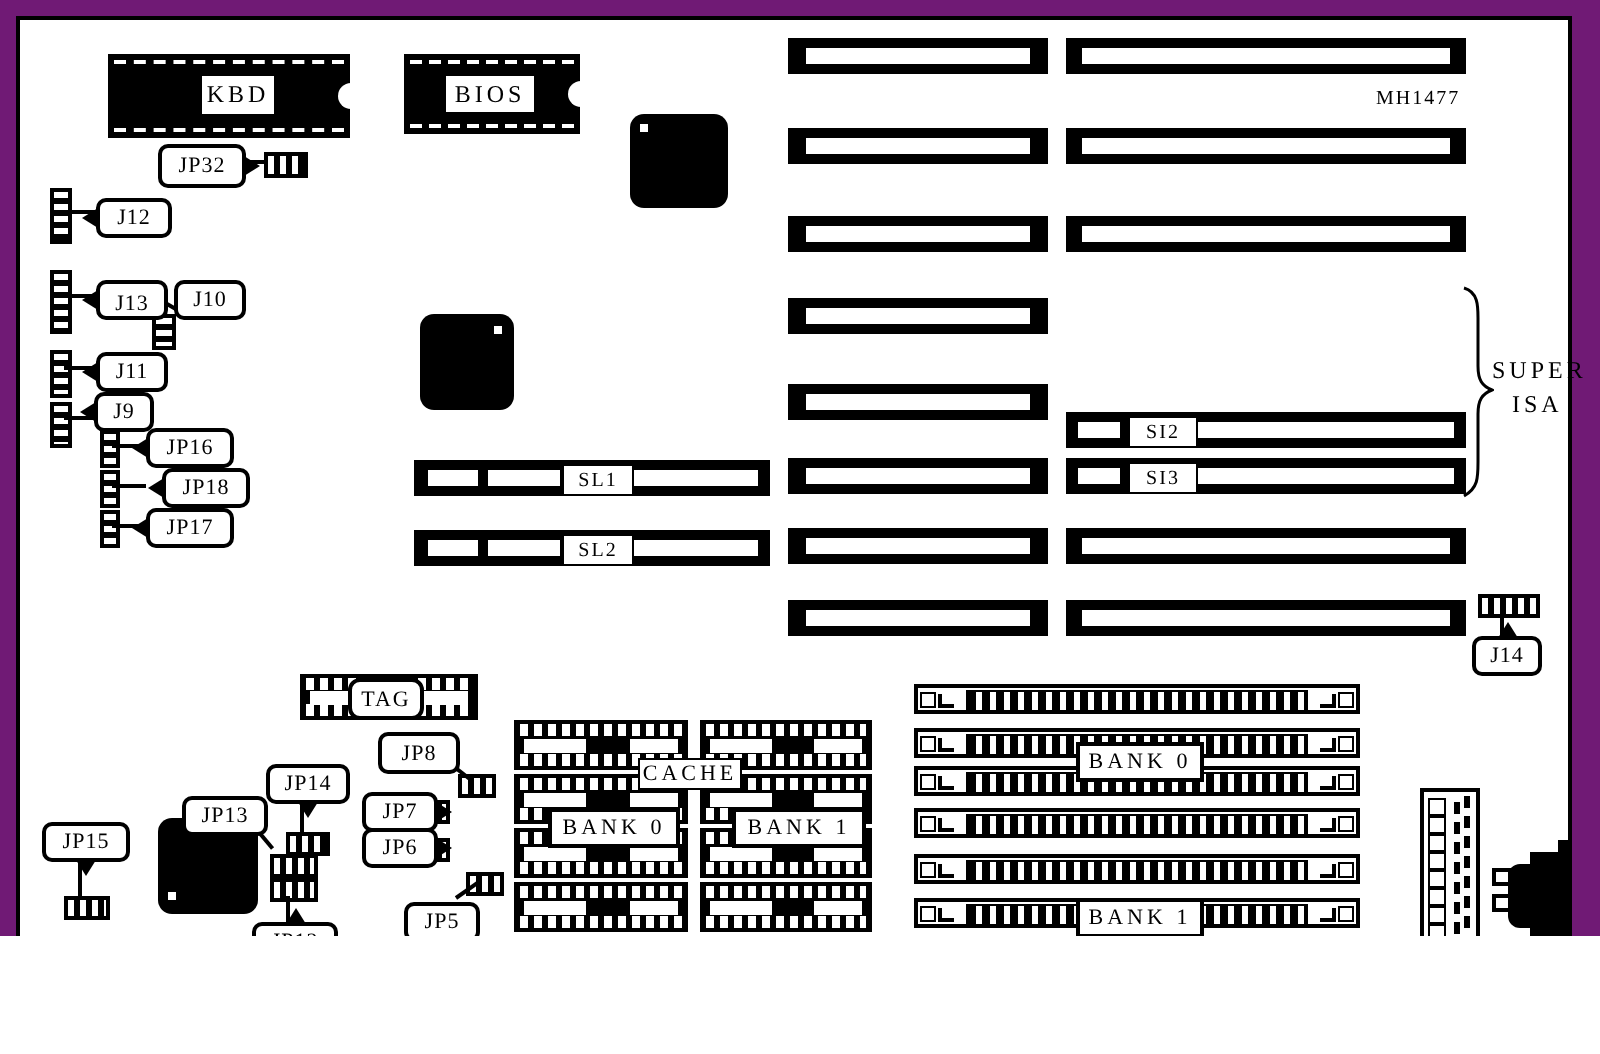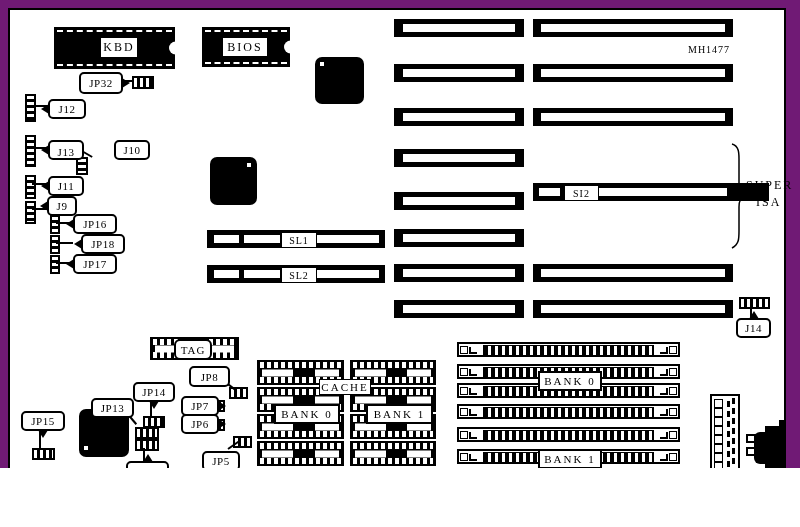--- a/index.html
+++ b/index.html
@@ -155,21 +155,21 @@
         <i class="tri-r"></i>
       </div>
   <div class="callout" style="left:38px;top:89px;width:34px;height:16px;">
         <span>J12</span>
         <i class="tri-l"></i>
       </div>
   <div class="callout" style="left:38px;top:130px;width:32px;height:16px;align-items:flex-end;">
         <span>J13</span>
         <i class="tri-l"></i>
       </div>
-  <div class="callout" style="left:77px;top:130px;width:32px;height:16px;margin-left:27px;">
+  <div class="callout" style="left:77px;top:130px;width:32px;height:16px;">
         <span>J10</span>
       </div>
   <div class="callout" style="left:38px;top:166px;width:32px;height:16px;">
         <span>J11</span>
         <i class="tri-l"></i>
       </div>
   <div class="callout" style="left:37px;top:186px;width:26px;height:16px;">
         <span>J9</span>
         <i class="tri-l"></i>
       </div>
@@ -259,23 +259,28 @@
 
   <div class="slot" style="left:523px;top:9px;width:200px;">
         <div class="stripe" style="left:8px;width:184px;"></div>
       </div>
   <div class="slot" style="left:523px;top:54px;width:200px;">
         <div class="stripe" style="left:8px;width:184px;"></div>
       </div>
   <div class="slot" style="left:523px;top:98px;width:200px;">
         <div class="stripe" style="left:8px;width:184px;"></div>
       </div>
-  <div class="slot" style="left:523px;top:173px;width:200px;padding-left:36px;">
+  <div class="slot" style="left:523px;top:196px;width:200px;">
     <div class="stripe" style="left:6px;width:21px;"></div>
     <div class="slot-label" style="left:31px;width:29px;">SI2</div>
+    <div class="stripe" style="left:64px;width:130px;"></div>
+  </div>
+  <div class="slot" style="left:523px;top:219px;width:200px;">
+    <div class="stripe" style="left:6px;width:21px;"></div>
+    <div class="slot-label" style="left:31px;width:29px;">SI3</div>
     <div class="stripe" style="left:64px;width:130px;"></div>
   </div>
   <div class="slot" style="left:523px;top:254px;width:200px;">
         <div class="stripe" style="left:8px;width:184px;"></div>
       </div>
   <div class="slot" style="left:523px;top:290px;width:200px;">
         <div class="stripe" style="left:8px;width:184px;"></div>
       </div>
 
   <div class="txt" style="left:678px;top:34px;">MH1477</div>

